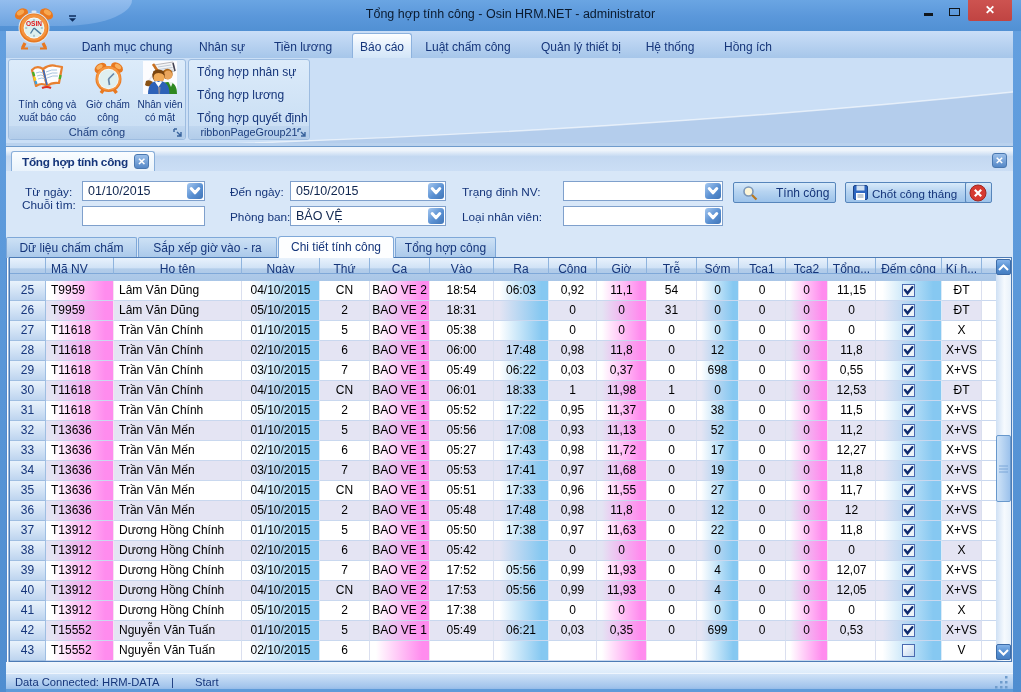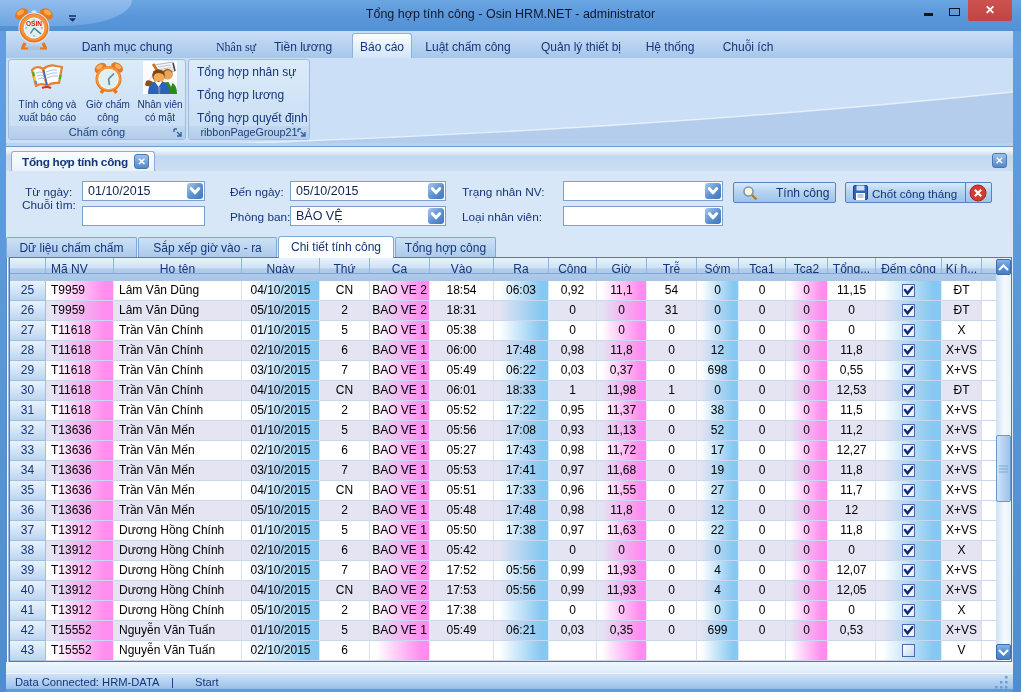--- a/index.html
+++ b/index.html
@@ -76,27 +76,27 @@
       <path d="M1 3.2l3.5 3.6L8 3.2z" fill="#0d2d5e"></path>
     </svg></div>
 <div class="abs" id="btnmin"></div>
 <div class="abs" id="btnmax"></div>
 <div class="abs" id="btnclose">✕</div>
 <div class="abs" id="menurow"></div>
 <div class="abs" style="left:6px;top:147px;width:4px;height:542px;background:linear-gradient(90deg,#5588c8 0 25%,#ffffff 25% 50%,#9ab8dc 50% 75%,#ffffff 75% 100%);"></div>
 <div class="abs" style="left:1009px;top:147px;width:4px;height:542px;background:linear-gradient(90deg,#ffffff 0 50%,#9ab8dc 50% 75%,#dce8f6 75% 100%);"></div>
 <div class="abs" id="atab"></div>
 <div class="mtab" style="left:52px;width:150px;">Danh mục chung</div>
-<div class="mtab" style="left:161px;width:150px;font-family:Liberation Serif, serif;">Nhân sự</div>
+<div class="mtab" style="left:147px;width:150px;">Nhân sự</div>
 <div class="mtab" style="left:228px;width:150px;">Tiền lương</div>
 <div class="mtab" style="left:307px;width:150px;">Báo cáo</div>
 <div class="mtab" style="left:393px;width:150px;">Luật chấm công</div>
 <div class="mtab" style="left:506px;width:150px;">Quản lý thiết bị</div>
 <div class="mtab" style="left:595px;width:150px;">Hệ thống</div>
-<div class="mtab" style="left:673px;width:150px;">Chuỗi ích</div>
+<div class="mtab" style="left:673px;width:150px;">Hồng ích</div>
 <div class="abs" id="ribbon"></div>
 <div class="abs" id="ribcurve"><svg width="1007" height="88" viewBox="0 0 1007 88">
       <path d="M150,88 C450,80 760,60 1007,34 L1007,88 Z" fill="rgba(128,164,212,0.30)"></path>
       <path d="M150,88 C450,80 760,60 1007,34" stroke="rgba(255,255,255,0.6)" fill="none" stroke-width="1.4"></path>
     </svg></div>
 <div class="abs" id="ribbot"></div>
 
 <div class="rgroup" style="left:8px;width:178px;">
  <div class="rcap">Chấm công<span class="rlaunch"><svg width="11" height="11" viewBox="0 0 11 11">
           <path d="M2 2h3M2 2v3" stroke="#38639c" stroke-width="1.4" fill="none"></path>
@@ -176,21 +176,21 @@
   </div>
 <div class="flab" style="left:230px;top:185px;">Đến ngày:</div>
 <div class="field" style="left:290px;top:181px;width:156px;">
     <span class="fval">05/10/2015</span>
     <span class="dd">
       <svg width="12" height="12" viewBox="0 0 12 12" style="position:absolute;left:2px;top:2px;">
         <path d="M2.2 3.5 L6 7.8 L9.8 3.5" fill="none" stroke="#fff" stroke-width="3" stroke-linecap="round" stroke-linejoin="round"></path>
       </svg>
     </span>
   </div>
-<div class="flab" style="left:462px;top:185px;">Trạng nhân NV:</div>
+<div class="flab" style="left:462px;top:185px;">Trạng định NV:</div>
 <div class="field" style="left:563px;top:181px;width:160px;">
     <span class="dd">
       <svg width="12" height="12" viewBox="0 0 12 12" style="position:absolute;left:2px;top:2px;">
         <path d="M2.2 3.5 L6 7.8 L9.8 3.5" fill="none" stroke="#fff" stroke-width="3" stroke-linecap="round" stroke-linejoin="round"></path>
       </svg>
     </span>
   </div>
 <div class="btn" style="left:733px;width:103px;">
     <span style="position:absolute;left:8px;top:2px;"><svg width="16" height="16" viewBox="0 0 16 16">
         <circle cx="6.5" cy="6.5" r="4.5" fill="#fdf6d8" stroke="#7b96b8" stroke-width="1.6"></circle>

